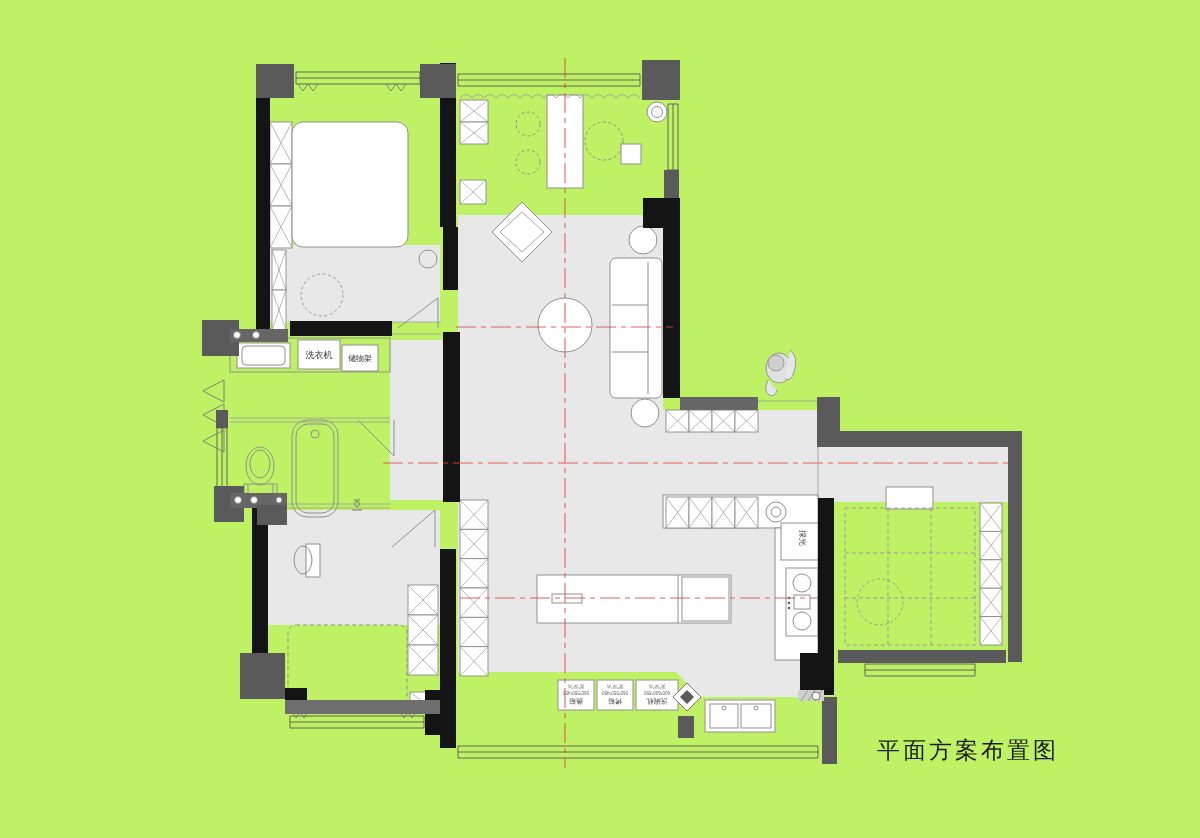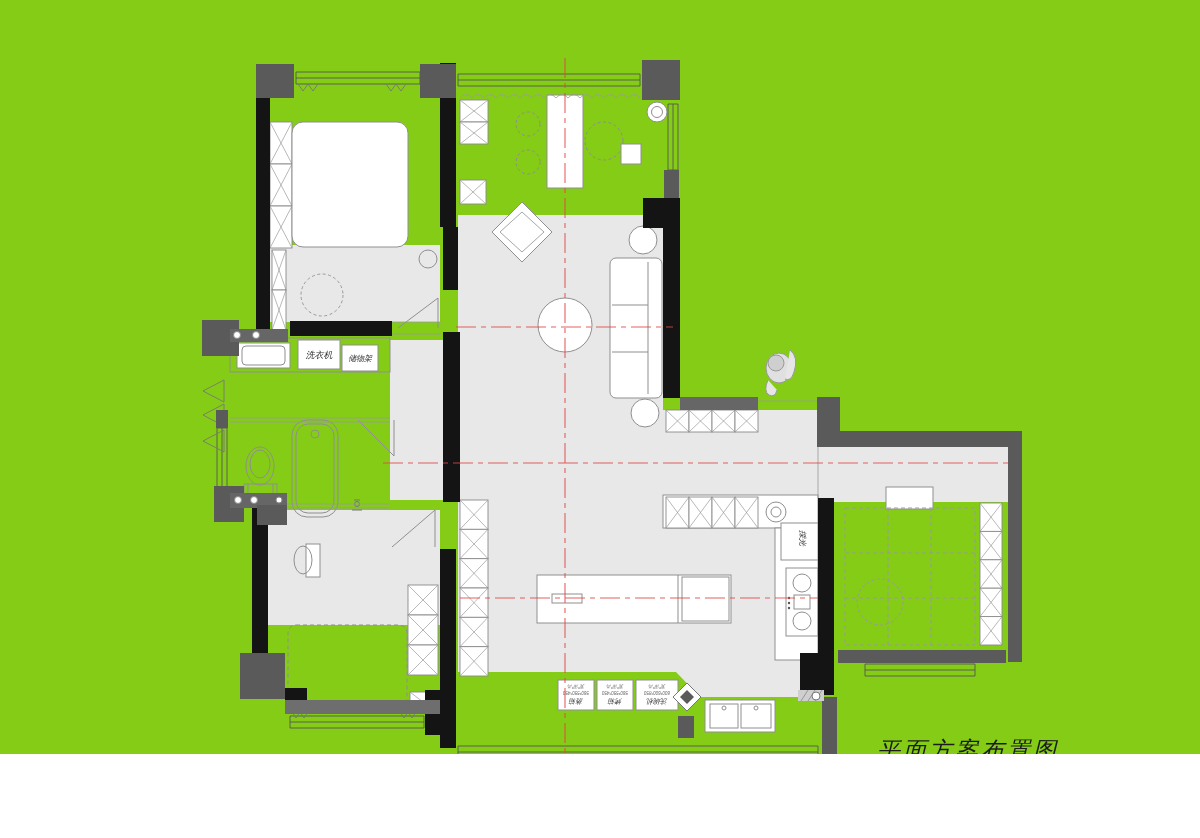--- a/index.html
+++ b/index.html
@@ -1,17 +1,17 @@
 <!DOCTYPE html>
 <html><head>
 <meta charset="utf-8">
 <style>
   html,body{margin:0;padding:0;background:#ffffff;}
-  .page{position:relative;width:1200px;height:754px;background:#84cc16;overflow:hidden;
-        font-family:"Liberation Sans","DejaVu Sans",sans-serif;font-style:italic;}
+  .page{position:relative;width:1200px;height:838px;background:#bef264;overflow:hidden;
+        font-family:"Liberation Sans","DejaVu Sans",sans-serif;}
   svg{position:absolute;left:0;top:0;}
   text{font-family:"Liberation Sans","DejaVu Sans",sans-serif;fill:#333;}
   .title-text{font-family:"Liberation Serif","DejaVu Serif",serif;font-size:23px;fill:#1c1c1c;letter-spacing:3px;}
   .lbl{font-size:9px;fill:#333;}
   .lbl-sm{font-size:8px;fill:#333;}
   .app-name{font-size:7px;fill:#444;}
   .app-dim{font-size:4.5px;fill:#666;}
 </style>
 </head>
 <body>

